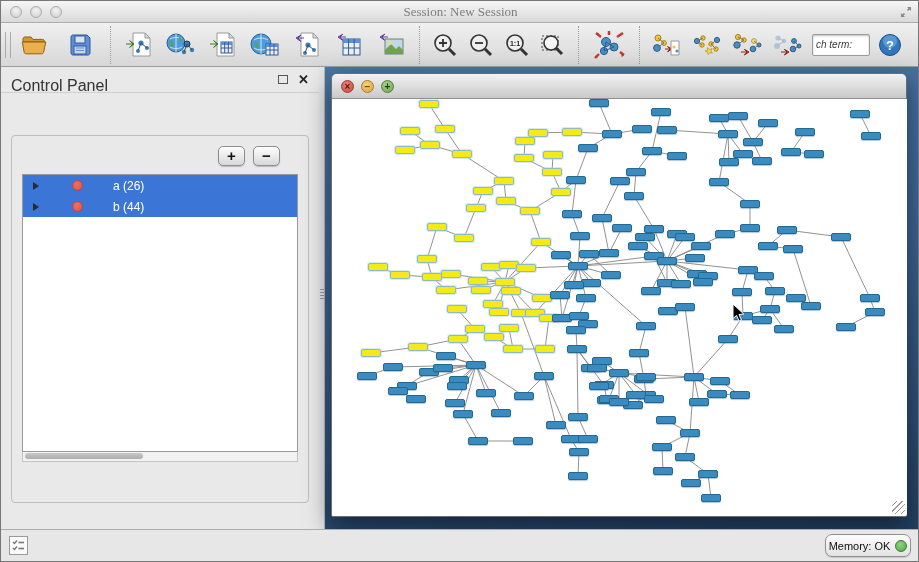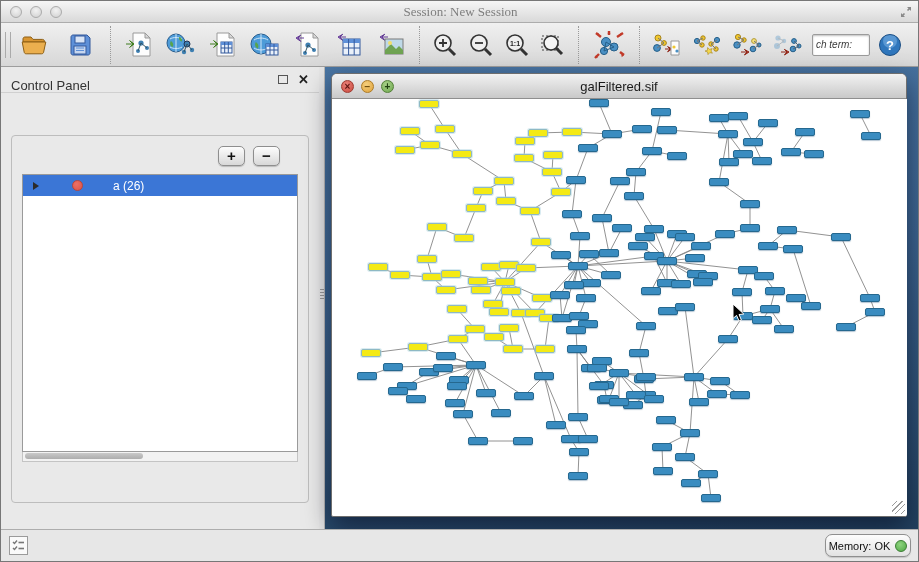--- a/index.html
+++ b/index.html
@@ -34,21 +34,21 @@
     border:1px solid #9B9B9B; box-shadow:inset 0 1px 2px rgba(0,0,0,.25);
     font-size:10px; font-style:italic; color:#3a3a3a; line-height:20px;
     padding-left:3px; overflow:hidden; white-space:nowrap; border-radius:2px;}
   .helpbtn{ width:24px; height:24px; margin-left:8px; }
 
   
   .cpanel{ position:absolute; left:0; top:66px; width:318px; height:462px;
     background:#E9E9E9; }
   .cp-head{ height:26px; display:flex; align-items:center; padding:0 10px;
     border-bottom:1px solid #D0D0D0;}
-  .cp-title{ font-size:13px; color:#333; flex:1;margin-top:12px; }
+  .cp-title{ font-size:16px; color:#333; flex:1;margin-top:12px; }
   .cp-float{ width:10px; height:9px; border:1.5px solid #555; margin-right:10px;}
   .cp-close{ font-size:13px; font-weight:bold; color:#222; line-height:10px;}
   .tabbar{ position:absolute; left:30px; top:36px; width:258px; height:22px;
     background:#FFF; border:1px solid #B5B5B5; border-radius:6px;
     display:flex; align-items:stretch; overflow:hidden; }
   .tab{ display:flex; align-items:center; justify-content:center; gap:4px;
     font-size:12px; color:#1e1e1e; border-right:1px solid #D8D8D8; padding:0 8px;}
   .tab:last-child{ border-right:none; }
   .tab.active{ background:linear-gradient(#9C9C9C,#8A8A8A); color:#FFF;
     border-radius:6px; margin:-1px; padding:0 14px; border-right:none;}
@@ -363,35 +363,39 @@
         <div class="pmbtn">+</div>
         <div class="pmbtn">−</div>
       </div>
 
       <div class="setlist">
         <div class="setrow selected">
           <div class="disc"></div>
           <div class="reddot"></div>
           <div class="setlabel">a (26)</div>
         </div>
+        <div class="setrow selected">
+          <div class="disc"></div>
+          <div class="reddot"></div>
+          <div class="setlabel">b (44)</div>
+        </div>
       </div>
       <div class="hscroll">
         <div class="hthumb"></div>
       </div>
 
     </div>
   </div>
 
   <div class="splitter"></div>
   <div class="grip2"></div>
 
   <div class="desktop">
     <div class="netwin">
       <div class="nw-titlebar">
-        <div class="nw-title">galFiltered.sif</div>
         <div class="nw-traffic">
           <div class="nwb close">×</div>
           <div class="nwb min">−</div>
           <div class="nwb zoom">+</div>
         </div>
       </div>
       <div class="graph-canvas" id="graph-canvas">
           <svg width="574" height="417" class="edges">
             <line x1="96" y1="5" x2="112" y2="30" stroke="#7F7F7F" stroke-width="1" stroke-opacity="0.85"></line>
             <line x1="112" y1="30" x2="129" y2="55" stroke="#7F7F7F" stroke-width="1" stroke-opacity="0.85"></line>

